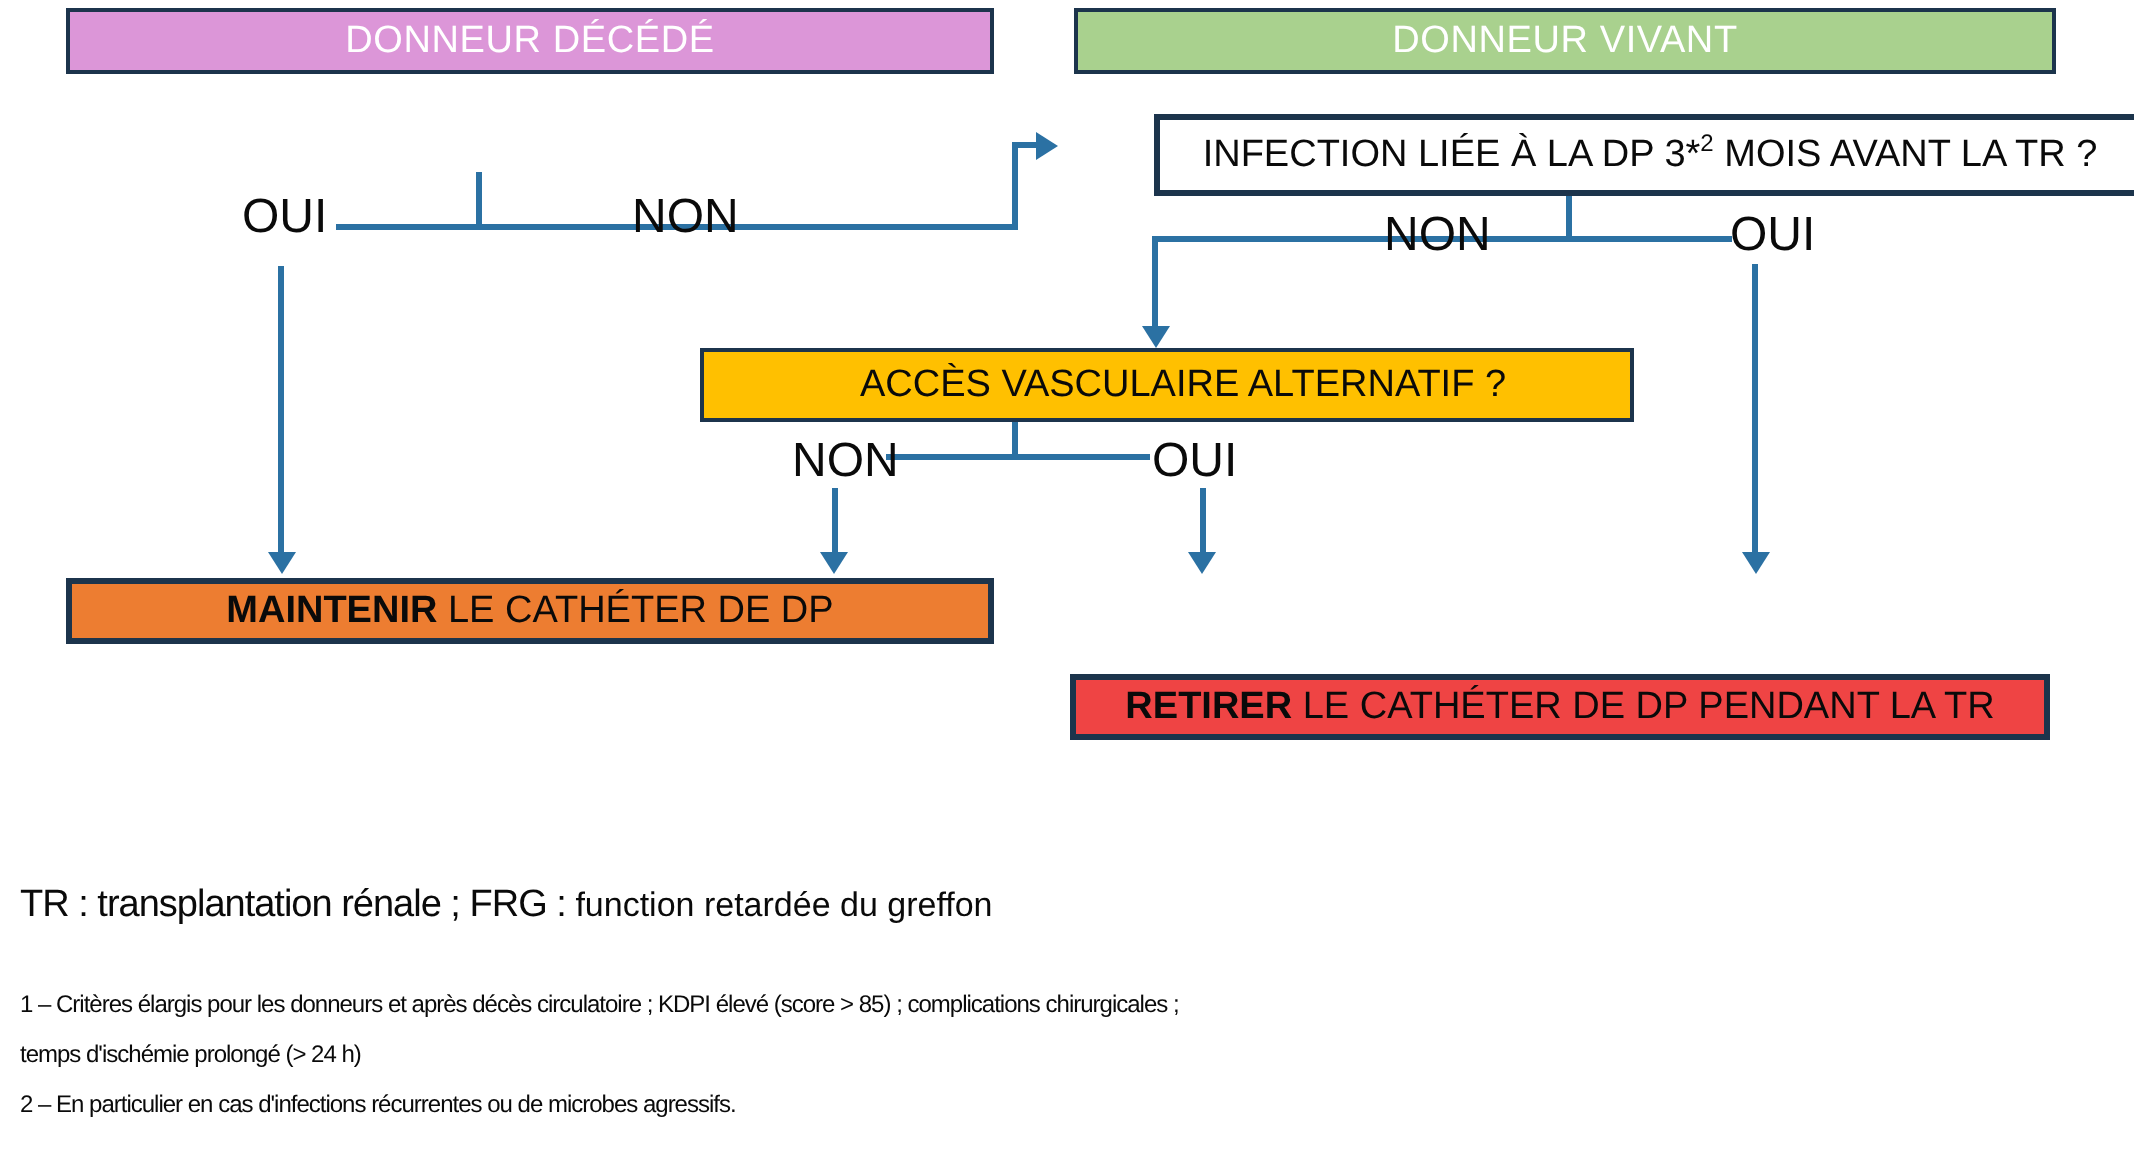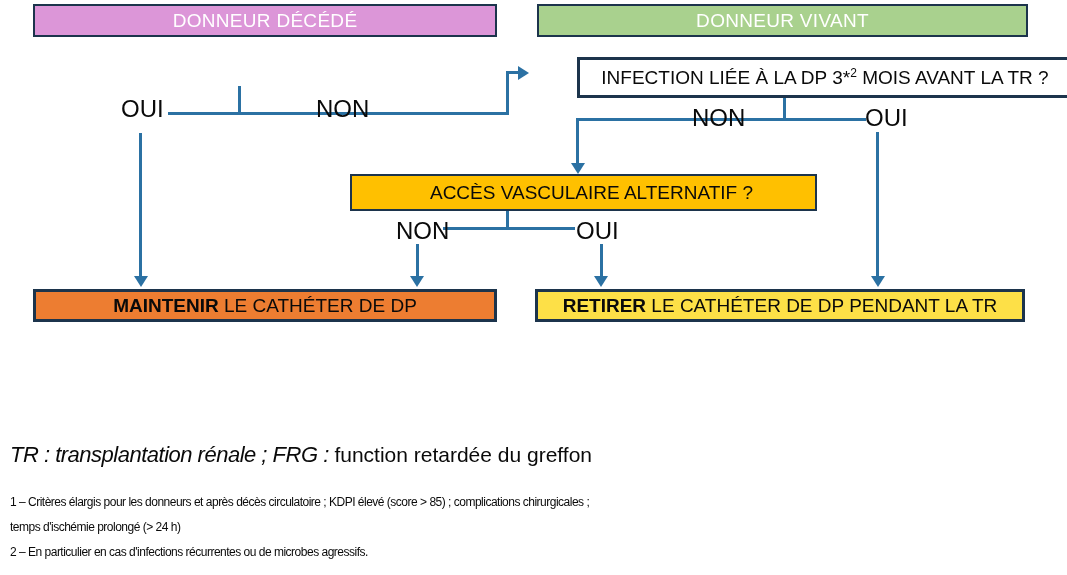--- a/index.html
+++ b/index.html
@@ -37,22 +37,22 @@
     border-top:11px solid #2b71a3;
   }
   .arr-right{
     position:absolute;width:0;height:0;
     border-top:7px solid transparent;border-bottom:7px solid transparent;
     border-left:11px solid #2b71a3;
   }
   .legend{
     position:absolute;left:10px;top:442px;white-space:nowrap;
   }
-  .legend .narrow{font-size:22px;letter-spacing:-0.5px;font-style:italic;}
-  .legend .wide{font-size:21px;margin-top:18px;}
+  .legend .narrow{font-size:19px;letter-spacing:-0.5px;}
+  .legend .wide{font-size:17px;margin-top:18px;}
   .footnotes{
     position:absolute;left:10px;top:490px;font-size:12px;letter-spacing:-0.5px;
     line-height:25px;white-space:nowrap;
   }
 </style>
 </head>
 <body>
 
 <div id="stage">
 
@@ -95,21 +95,21 @@
   <div class="lbl lbl-frg-yes">OUI</div>
   <div class="lbl lbl-frg-no">NON</div>
   <div class="lbl lbl-inf-no">NON</div>
   <div class="lbl lbl-inf-yes">OUI</div>
   <div class="lbl lbl-vas-no">NON</div>
   <div class="lbl lbl-vas-yes">OUI</div>
 
   <div class="box b-maintain" style="background-color: rgb(237, 125, 49);">
     <span><b>MAINTENIR</b><span> LE CATHÉTER DE DP</span></span>
   </div>
-  <div class="box b-remove" style="background-color: #fde047;">
+  <div class="box b-remove" style="background-color: #ef4444; margin-top: 48px;">
     <span><b>RETIRER</b><span> LE CATHÉTER DE DP PENDANT LA TR</span></span>
   </div>
 
   <div class="legend">
     <span class="narrow">TR : transplantation rénale ; FRG : </span><span class="wide">function retardée du greffon</span>
   </div>
 
   <div class="footnotes">
     <div>1 – Critères élargis pour les donneurs et après décès circulatoire ; KDPI élevé (score &gt; 85) ; complications chirurgicales ;</div>
     <div>temps d'ischémie prolongé (&gt; 24 h)</div>

